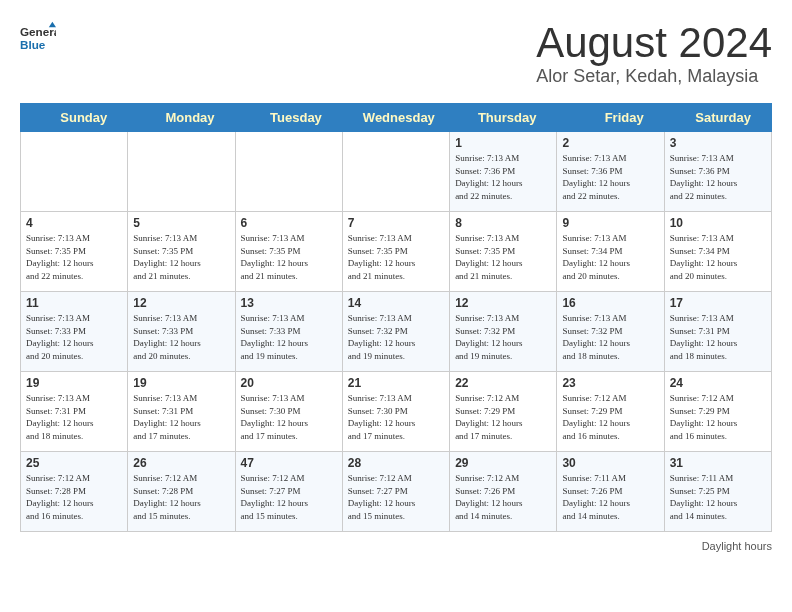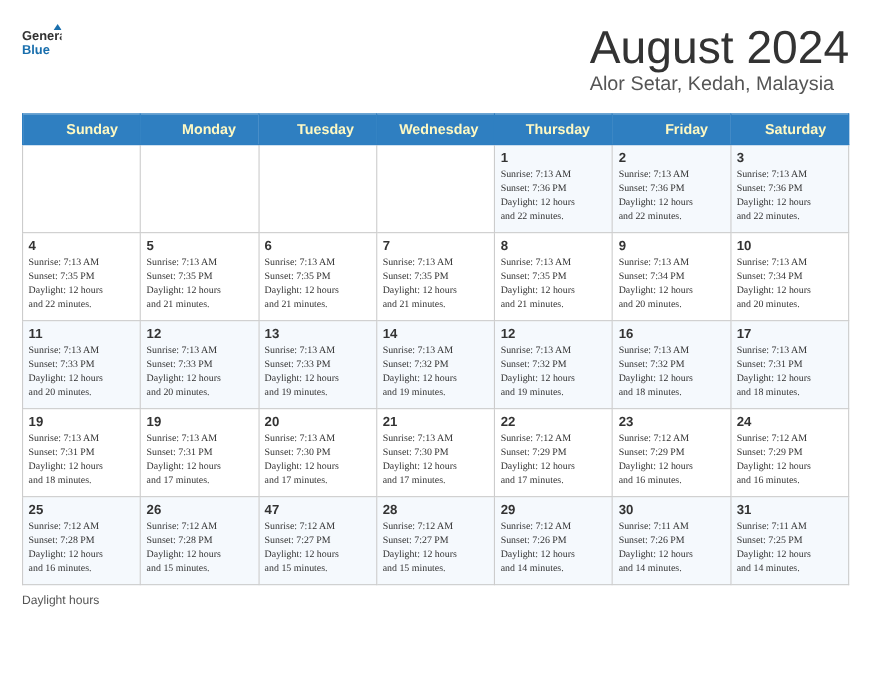--- a/index.html
+++ b/index.html
@@ -81,21 +81,21 @@
       line-height: 1.4;
       font-family: Liberation Serif, serif;
     }
     .empty-cell {
       background: #fff !important;
     }
     .footer-note {
       margin-top: 8px;
       font-size: 11px;
       color: #555;
-      text-align: left;
+      text-align: right;
     }
   </style>
 </head>
 <body>
 
 <div class="header-area">
   <div class="logo">
     <svg class="logo-icon" viewBox="0 0 40 40" xmlns="http://www.w3.org/2000/svg">
       <text x="0" y="18" font-size="13" font-weight="bold" fill="#333" font-family="Arial">General</text>
       <text x="0" y="32" font-size="13" font-weight="bold" fill="#1a6fad" font-family="Arial">Blue</text>

